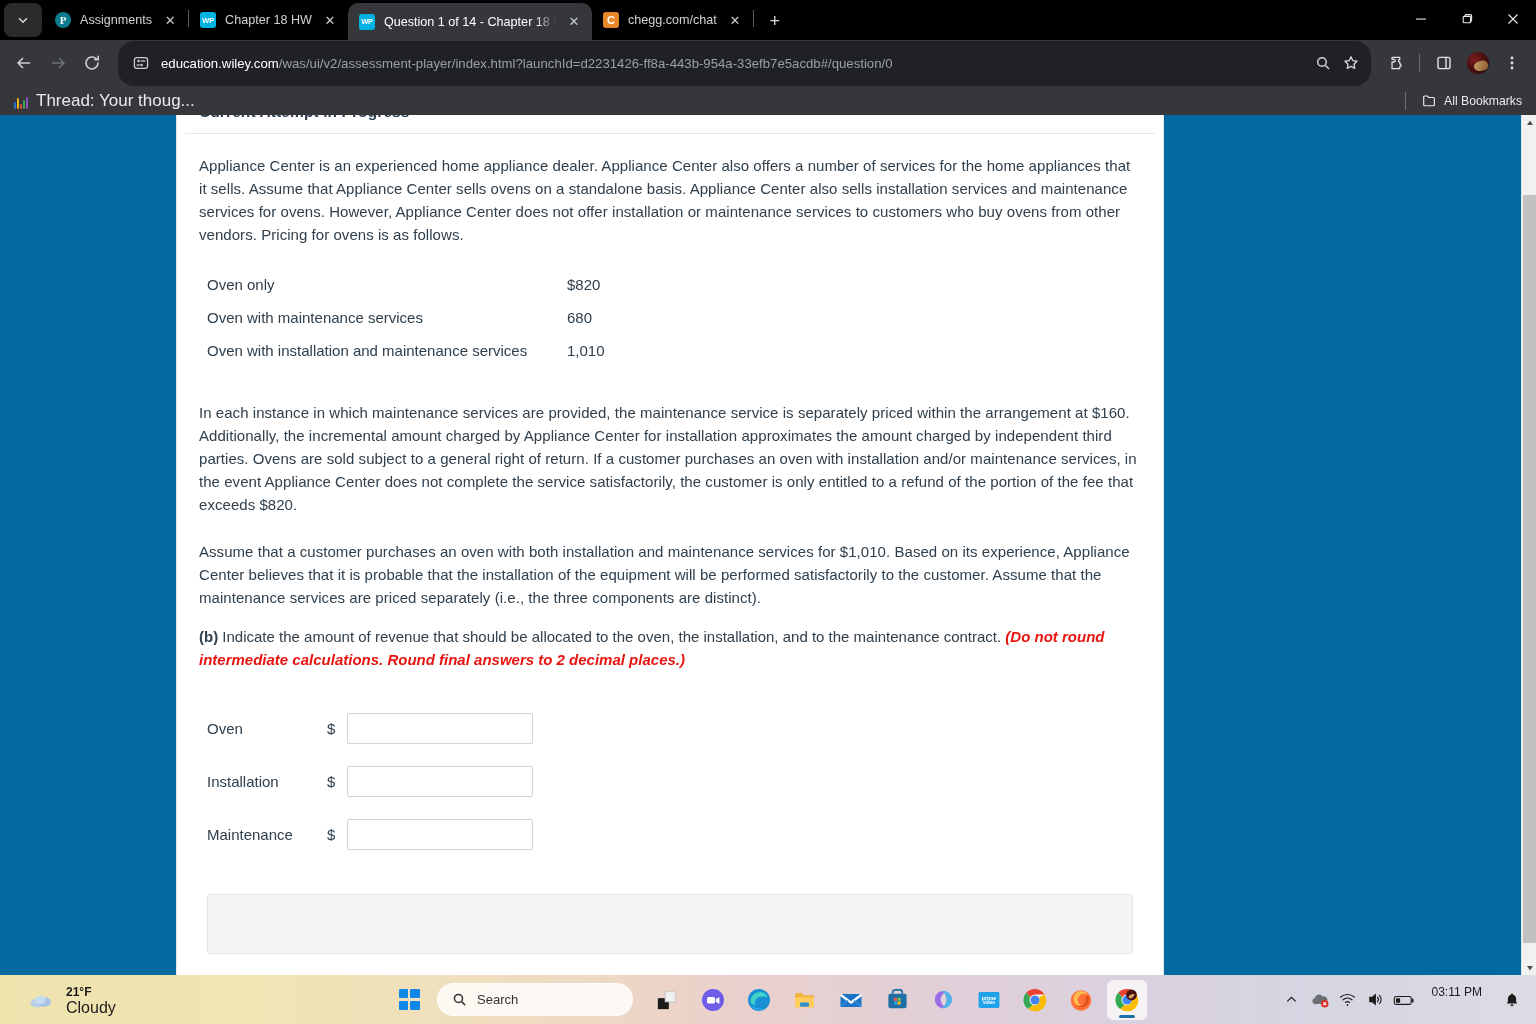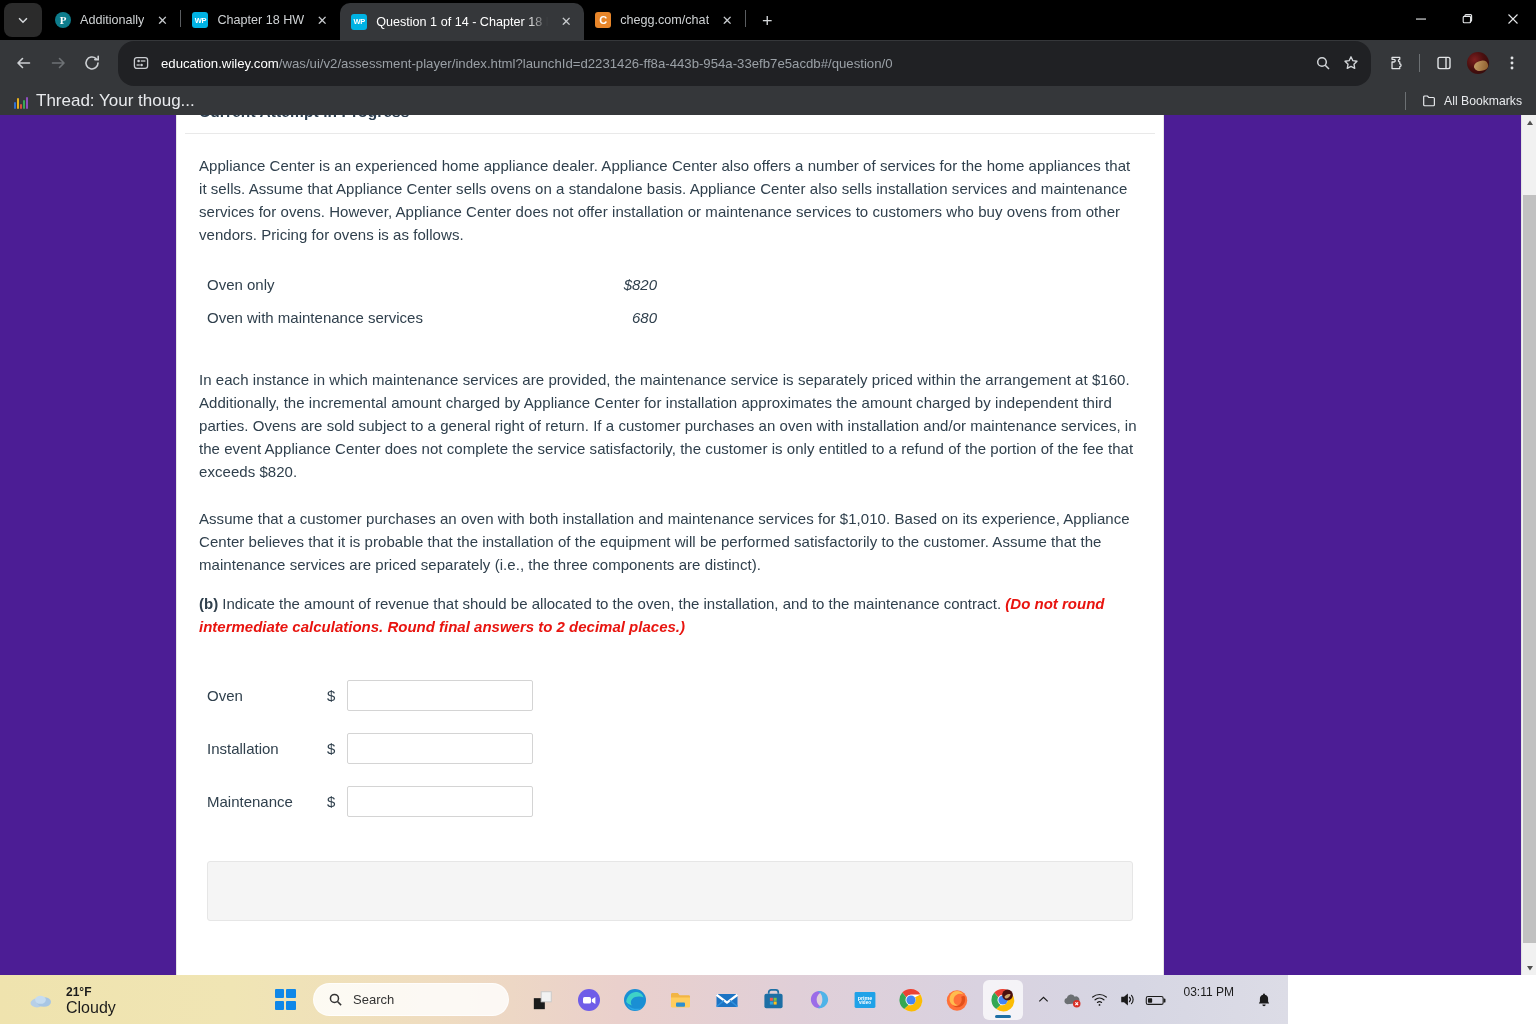--- a/index.html
+++ b/index.html
@@ -133,21 +133,21 @@
   .bm-fav i { display: block; width: 2px; border-radius: 1px; }
   .bm-right {
     position: absolute; right: 8px; display: flex; align-items: center;
     color: #e8eaed; font-size: 12.2px;
   }
   .bm-right .tb-divider { background: #6c7073; margin-right: 10px; }
   .bm-folder { display: flex; align-items: center; padding: 2px 6px; border-radius: 4px; cursor: pointer; }
 
   
   .viewport {
-    position: relative; height: 860px; background: #4c1d95; overflow: hidden;
+    position: relative; height: 860px; background: #0369a1; overflow: hidden;
   }
   .page-scroll { position: absolute; inset: 0 15px 0 0; overflow: hidden; }
 
   .card {
     position: absolute; left: 176px; top: -22px; width: 988px;
     background: #ffffff; border: 1px solid #e6e6e6; border-top: none;
     min-height: 1000px;
   }
   .card-title {
     font-size: 15.5px; font-weight: 600; color: #2c3e50;
@@ -157,21 +157,21 @@
   .card-body { padding: 20px 22px 0 22px; }
 
   .para {
     font-size: 15px; line-height: 23px; color: #30404d;
     margin-bottom: 16px; letter-spacing: 0.05px;
   }
 
   .price-table { margin: 22px 0 34px 8px; width: 450px; border-collapse: collapse; }
   .price-table td { font-size: 15px; color: #30404d; padding: 8px 0; }
   .price-table td.label { width: 360px; }
-  .price-table td.amt { text-align: right; width: 90px; font-style: italic; }
+  .price-table td.amt { width: 90px; }
 
   .qpara { font-size: 15px; line-height: 23px; color: #30404d; margin-top: 8px; }
   .qpara b { font-weight: 700; }
   .redital { color: #e8140f; font-style: italic; font-weight: 700; }
 
   .answer-rows { margin: 42px 0 0 8px; }
   .arow { display: flex; align-items: center; margin-bottom: 22px; }
   .arow-label { width: 120px; font-size: 15px; color: #30404d; }
   .arow-dollar { width: 20px; font-size: 15px; color: #30404d; }
   .arow-input {
@@ -197,21 +197,21 @@
   }
   .sb-arrow.up { top: 0; }
   .sb-arrow.down { bottom: 0; }
   .sb-thumb {
     position: absolute; left: 1px; width: 13px; top: 80px; height: 748px;
     background: #c1c1c1; border-radius: 0; cursor: pointer;
   }
 
   
   .taskbar {
-    position: absolute; left: 0; bottom: 0; width: 1288px; height: 49px;
+    position: absolute; left: 0; bottom: 0; width: 1536px; height: 49px;
     background: linear-gradient(90deg,#efe3ae 0%,#f0e5b4 18%,#efdcc0 34%,#ead0cc 48%,#e0cfd8 62%,#d9d2e0 76%,#d6d6e3 88%,#dcdce6 100%);
     display: flex; align-items: center;
   }
   .tb-weather { display: flex; align-items: center; margin-left: 18px; cursor: pointer; padding: 3px 8px; border-radius: 5px; }
   .tb-weather .wico { width: 30px; height: 30px; margin-right: 10px; position: relative; }
   .tb-weather .wtxt { line-height: 15px; }
   .tb-weather .wtemp { font-size: 12px; color: #1b1b1b; font-weight: 600; }
   .tb-weather .wdesc { font-size: 16px; color: #1b1b1b; }
 
   .tb-center { position: absolute; left: 50%; transform: translateX(-50%); display: flex; align-items: center; }
@@ -256,21 +256,21 @@
 
   <div class="tabstrip">
     <div class="tab-chevron">
       <svg viewBox="0 0 16 16" fill="none" stroke="#d7dadd" stroke-width="1.7">
           <path d="M3.5 6 L8 10.5 L12.5 6"></path>
         </svg>
     </div>
 
     <div class="tab inactive">
       <span class="tab-fav fav-pearson">P</span>
-      <span class="tab-title">Additionally</span>
+      <span class="tab-title">Assignments</span>
       <span class="tab-close">✕</span>
     </div>
     <div class="tab-sep"></div>
 
     <div class="tab inactive">
       <span class="tab-fav fav-wiley">WP</span>
       <span class="tab-title">Chapter 18 HW</span>
       <span class="tab-close">✕</span>
     </div>
 
@@ -412,20 +412,24 @@
 
           <table class="price-table">
             <tbody>
                 <tr>
               <td class="label">Oven only</td>
               <td class="amt">$820</td>
             </tr>
             <tr>
               <td class="label">Oven with maintenance services</td>
               <td class="amt">680</td>
+            </tr>
+            <tr>
+              <td class="label">Oven with installation and maintenance services</td>
+              <td class="amt">1,010</td>
             </tr>
           </tbody>
             </table>
 
           <div class="para">In each instance in which maintenance services are provided, the maintenance service is separately priced within the arrangement at $160. Additionally, the incremental amount charged by Appliance Center for installation approximates the amount charged by independent third parties. Ovens are sold subject to a general right of return. If a customer purchases an oven with installation and/or maintenance services, in the event Appliance Center does not complete the service satisfactorily, the customer is only entitled to a refund of the portion of the fee that exceeds $820.</div>
 
           <div class="para" style="margin-top:24px">Assume that a customer purchases an oven with both installation and maintenance services for $1,010. Based on its experience, Appliance Center believes that it is probable that the installation of the equipment will be performed satisfactorily to the customer. Assume that the maintenance services are priced separately (i.e., the three components are distinct).</div>
 
           <div class="qpara"><b>(b)</b><span> Indicate the amount of revenue that should be allocated to the oven, the installation, and to the maintenance contract. </span><span class="redital">(Do not round intermediate calculations. Round final answers to 2 decimal places.)</span></div>
 

